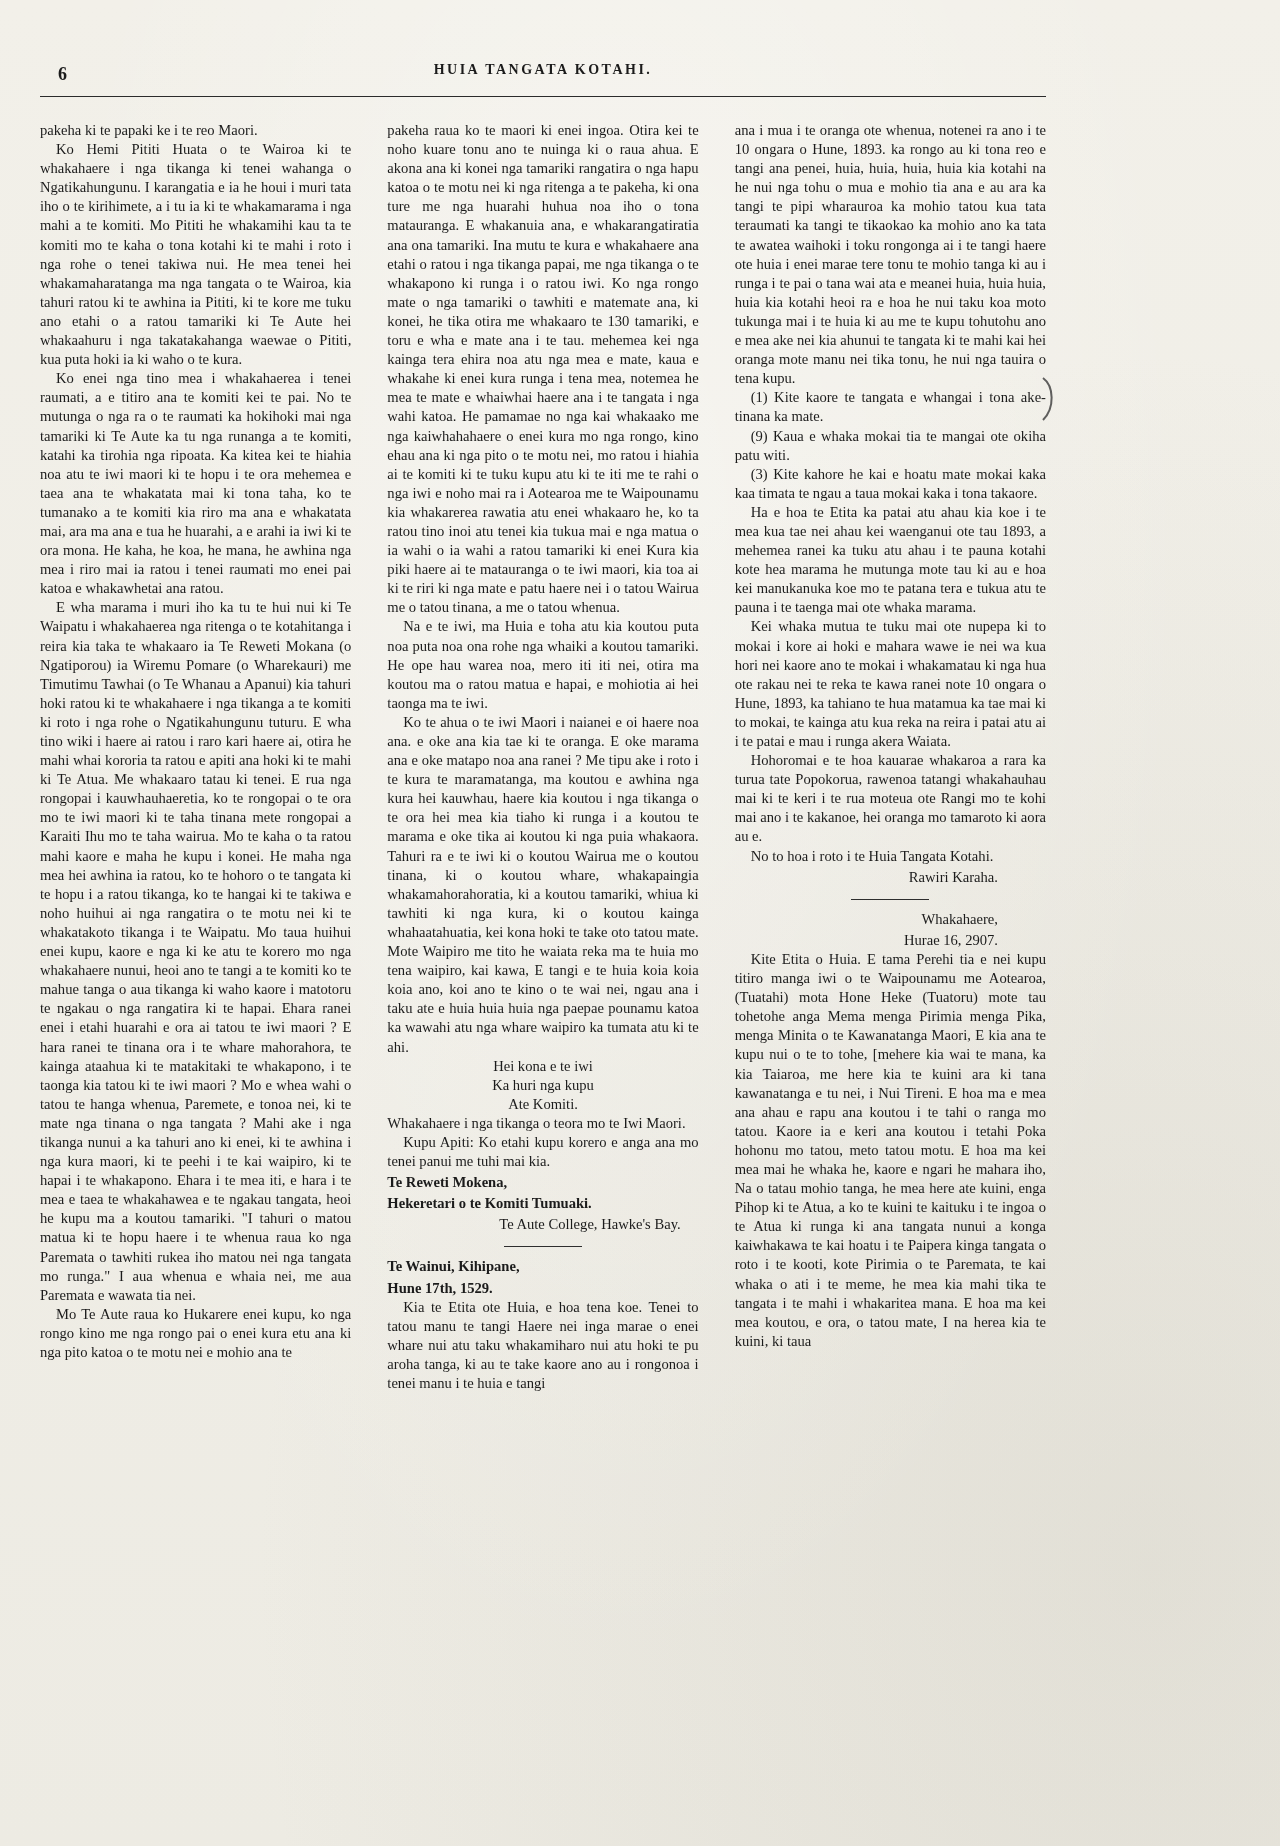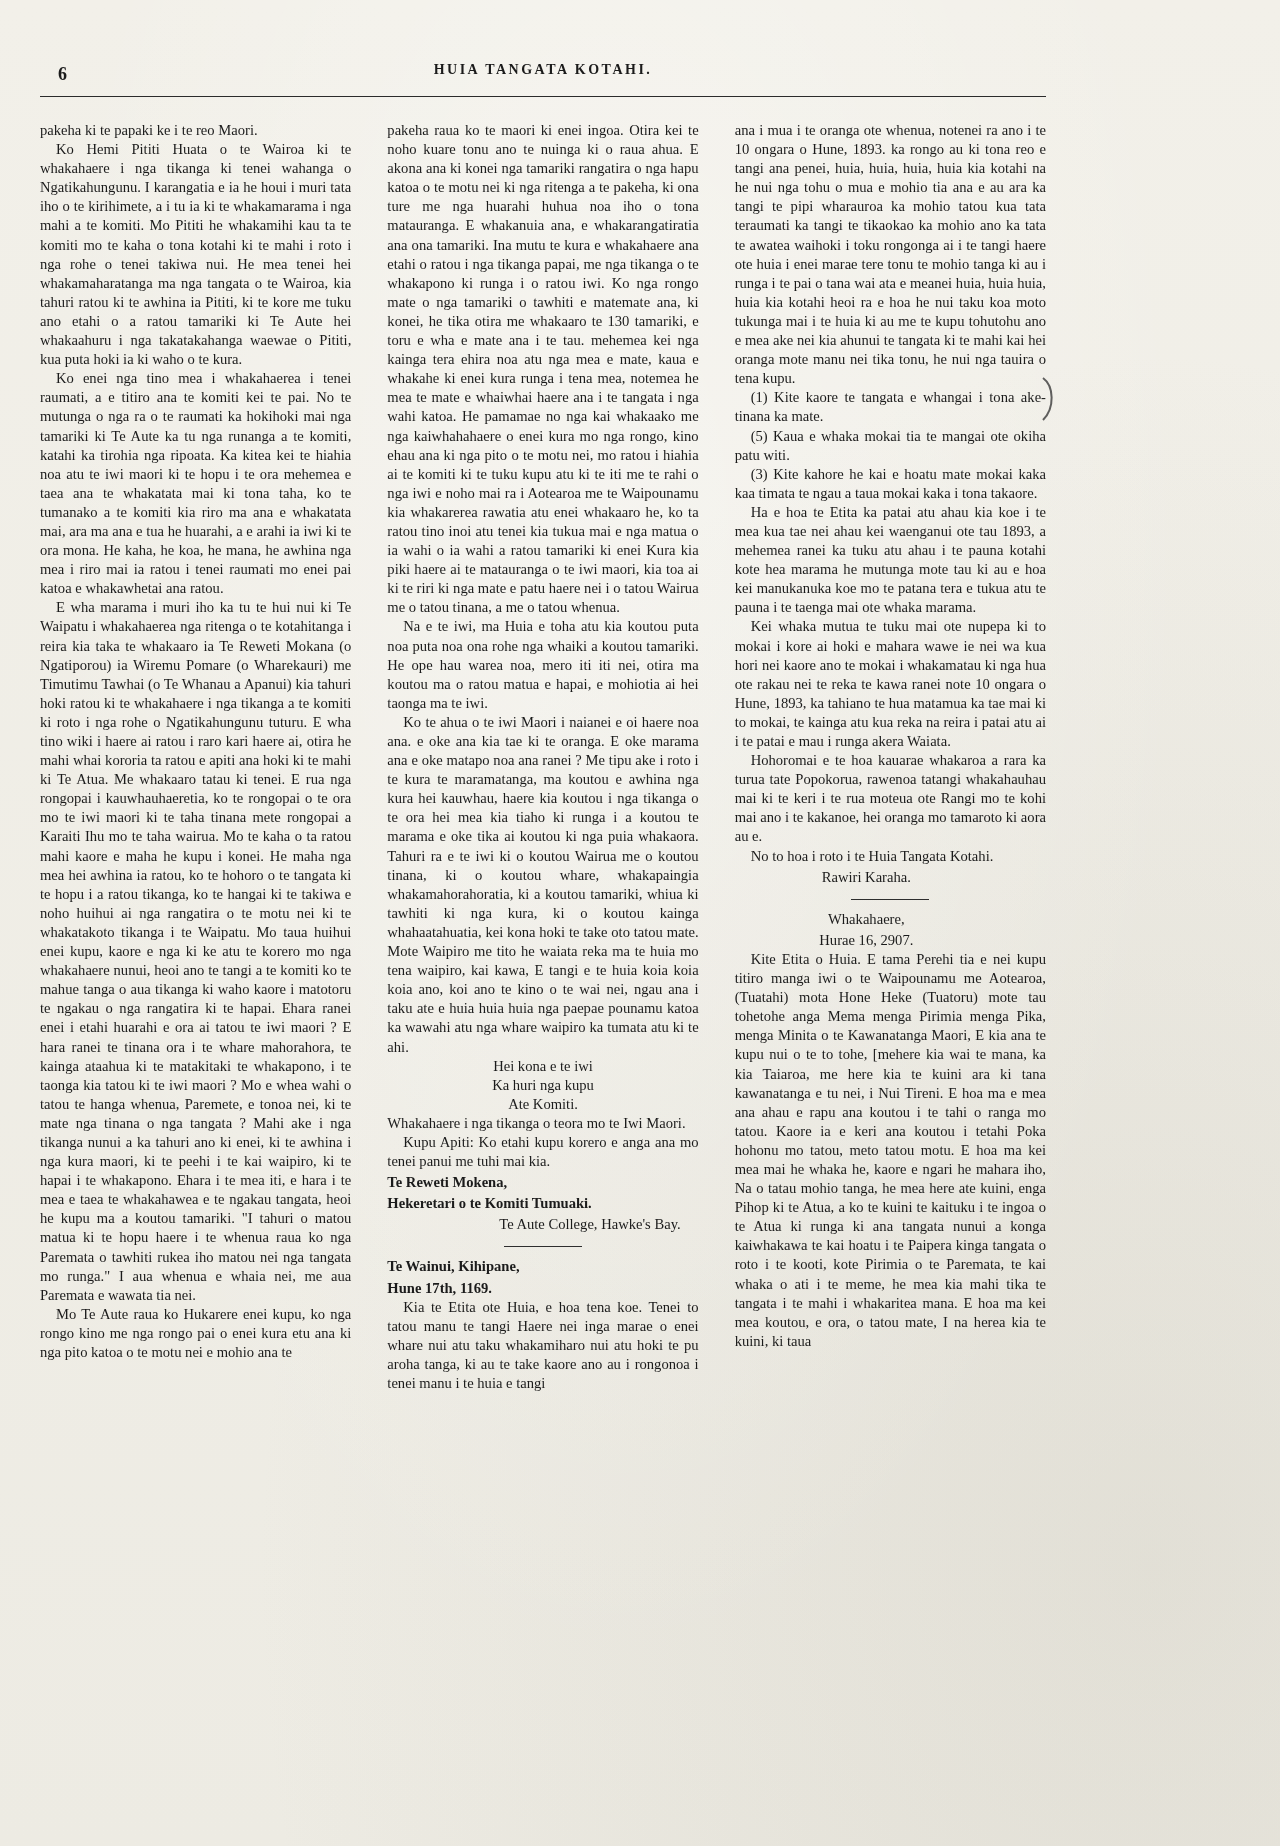--- a/index.html
+++ b/index.html
@@ -23,21 +23,21 @@
   .title{position:absolute;left:0;right:0;top:4px;margin:0;text-align:center;
          font-size:14px;font-weight:bold;letter-spacing:2.5px;}
   .header-rule{border:none;border-top:1.6px solid #2b2b2b;margin:6px 0 0 0;}
   .columns{display:flex;gap:36px;margin-top:24px;}
   .col{width:318px;font-size:14.6px;line-height:19.1px;text-align:justify;}
   .col p{margin:0;}
   p.plain{text-align:justify;}
   p.indent{text-align:justify;text-indent:16px;}
   p.center{text-align:center;}
   p.sigcenter{margin-top:2px;font-weight:bold;}
-  p.sigright{text-align:center;padding-right:48px;margin-top:2px;}
+  p.sigright{text-align:right;padding-right:48px;margin-top:2px;}
   p.sigrightsm{text-align:right;padding-right:18px;margin-top:2px;}
   .divider{width:78px;border:none;border-top:1.2px solid #2e2e2e;margin:12px auto 10px auto;}
   .ink-mark{position:absolute;left:1040px;top:376px;}
 </style>
 </head>
 <body>
 
 <div class="page">
   <div class="content">
     <div class="header">
@@ -60,27 +60,27 @@
           <p class="center">Hei kona e te iwi</p>
           <p class="center">Ka huri nga kupu</p>
           <p class="center">Ate Komiti.</p>
           <p class="plain">Whakahaere i nga tikanga o teora mo te Iwi Maori.</p>
           <p class="indent">Kupu Apiti: Ko etahi kupu korero e anga ana mo tenei panui me tuhi mai kia.</p>
           <p class="sigcenter">Te Reweti Mokena,</p>
           <p class="sigcenter">Hekeretari o te Komiti Tumuaki.</p>
           <p class="sigrightsm">Te Aute College, Hawke's Bay.</p>
           <div class="divider"></div>
           <p class="sigcenter">Te Wainui, Kihipane,</p>
-          <p class="sigcenter">Hune 17th, 1169.</p>
+          <p class="sigcenter">Hune 17th, 1529.</p>
           <p class="indent">Kia te Etita ote Huia, e hoa tena koe. Tenei to tatou manu te tangi Haere nei inga marae o enei whare nui atu taku whakamiharo nui atu hoki te pu aroha tanga, ki au te take kaore ano au i rongonoa i tenei manu i te huia e tangi</p>
         </div>
       <div class="col">
           <p class="plain">ana i mua i te oranga ote whenua, notenei ra ano i te 10 ongara o Hune, 1893. ka rongo au ki tona reo e tangi ana penei, huia, huia, huia, huia kia kotahi na he nui nga tohu o mua e mohio tia ana e au ara ka tangi te pipi wharauroa ka mohio tatou kua tata teraumati ka tangi te tikaokao ka mohio ano ka tata te awatea waihoki i toku rongonga ai i te tangi haere ote huia i enei marae tere tonu te mohio tanga ki au i runga i te pai o tana wai ata e meanei huia, huia huia, huia kia kotahi heoi ra e hoa he nui taku koa moto tukunga mai i te huia ki au me te kupu tohutohu ano e mea ake nei kia ahunui te tangata ki te mahi kai hei oranga mote manu nei tika tonu, he nui nga tauira o tena kupu.</p>
           <p class="indent">(1) Kite kaore te tangata e whangai i tona ake-tinana ka mate.</p>
-          <p class="indent">(5) Kaua e whaka mokai tia te mangai ote okiha patu witi.</p>
+          <p class="indent">(9) Kaua e whaka mokai tia te mangai ote okiha patu witi.</p>
           <p class="indent">(3) Kite kahore he kai e hoatu mate mokai kaka kaa timata te ngau a taua mokai kaka i tona takaore.</p>
           <p class="indent">Ha e hoa te Etita ka patai atu ahau kia koe i te mea kua tae nei ahau kei waenganui ote tau 1893, a mehemea ranei ka tuku atu ahau i te pauna kotahi kote hea marama he mutunga mote tau ki au e hoa kei manukanuka koe mo te patana tera e tukua atu te pauna i te taenga mai ote whaka marama.</p>
           <p class="indent">Kei whaka mutua te tuku mai ote nupepa ki to mokai i kore ai hoki e mahara wawe ie nei wa kua hori nei kaore ano te mokai i whakamatau ki nga hua ote rakau nei te reka te kawa ranei note 10 ongara o Hune, 1893, ka tahiano te hua matamua ka tae mai ki to mokai, te kainga atu kua reka na reira i patai atu ai i te patai e mau i runga akera Waiata.</p>
           <p class="indent">Hohoromai e te hoa kauarae whakaroa a rara ka turua tate Popokorua, rawenoa tatangi whakahauhau mai ki te keri i te rua moteua ote Rangi mo te kohi mai ano i te kakanoe, hei oranga mo tamaroto ki aora au e.</p>
           <p class="indent">No to hoa i roto i te Huia Tangata Kotahi.</p>
           <p class="sigright">Rawiri Karaha.</p>
           <div class="divider"></div>
           <p class="sigright">Whakahaere,</p>
           <p class="sigright">Hurae 16, 2907.</p>
           <p class="indent">Kite Etita o Huia. E tama Perehi tia e nei kupu titiro manga iwi o te Waipounamu me Aotearoa, (Tuatahi) mota Hone Heke (Tuatoru) mote tau tohetohe anga Mema menga Pirimia menga Pika, menga Minita o te Kawanatanga Maori, E kia ana te kupu nui o te to tohe, [mehere kia wai te mana, ka kia Taiaroa, me here kia te kuini ara ki tana kawanatanga e tu nei, i Nui Tireni. E hoa ma e mea ana ahau e rapu ana koutou i te tahi o ranga mo tatou. Kaore ia e keri ana koutou i tetahi Poka hohonu mo tatou, meto tatou motu. E hoa ma kei mea mai he whaka he, kaore e ngari he mahara iho, Na o tatau mohio tanga, he mea here ate kuini, enga Pihop ki te Atua, a ko te kuini te kaituku i te ingoa o te Atua ki runga ki ana tangata nunui a konga kaiwhakawa te kai hoatu i te Paipera kinga tangata o roto i te kooti, kote Pirimia o te Paremata, te kai whaka o ati i te meme, he mea kia mahi tika te tangata i te mahi i whakaritea mana. E hoa ma kei mea koutou, e ora, o tatou mate, I na herea kia te kuini, ki taua</p>

